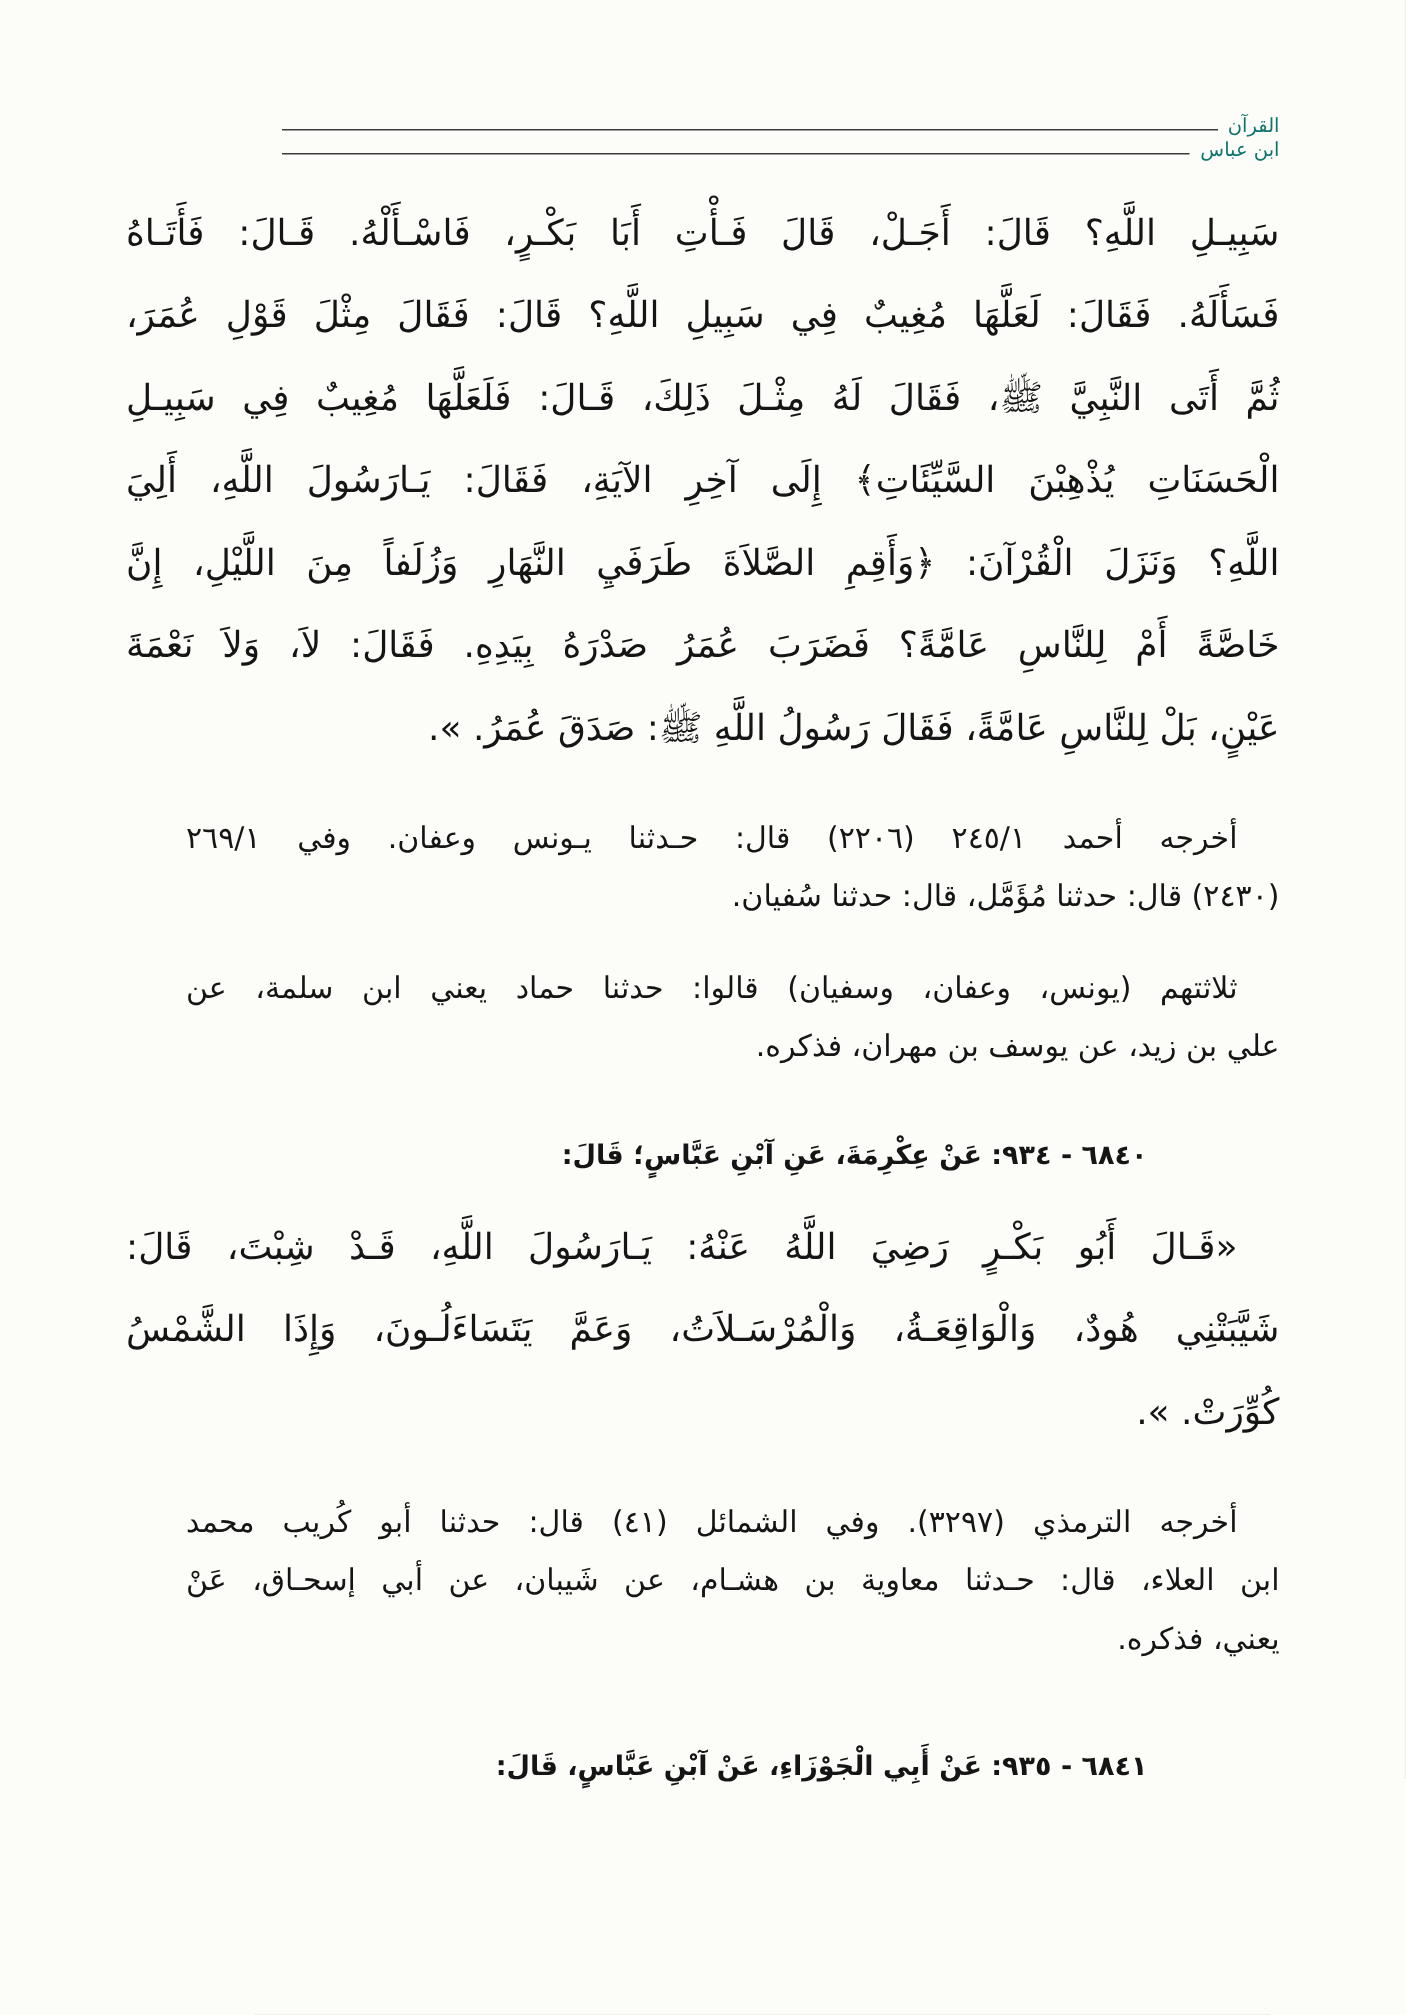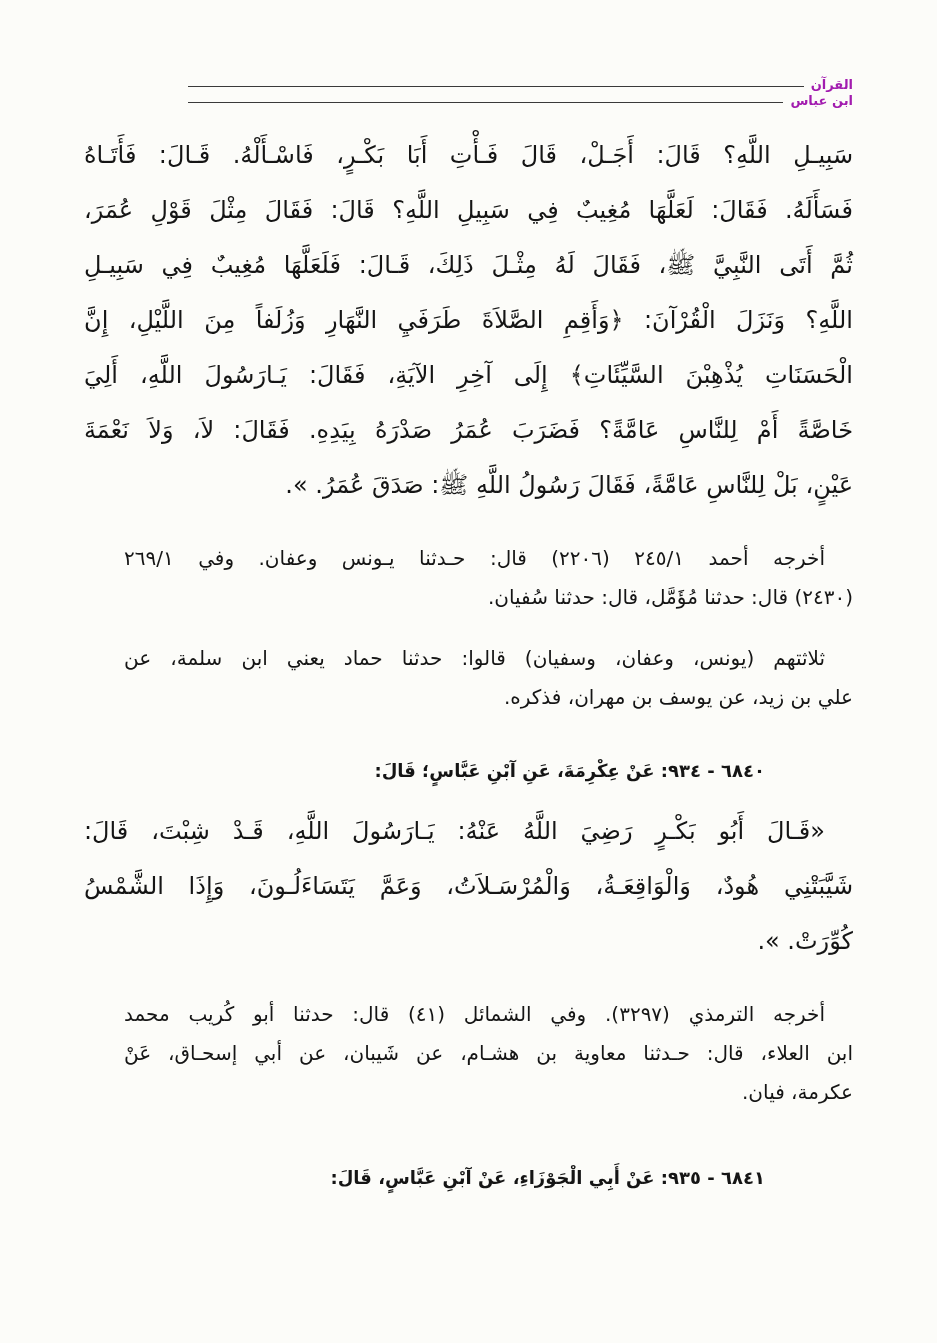--- a/index.html
+++ b/index.html
@@ -16,22 +16,22 @@
     box-sizing:border-box;
     padding:76px 84px 0 84px;
     direction:rtl;
     overflow:hidden;
   }
   
   .header{margin-bottom:20px;}
   .hrow{display:flex;align-items:center;height:16px;}
   .hlabel{
     font-size:13px;
-    font-weight:bold;
-    color:#a21caf;
+    font-weight:normal;
+    color:#0f766e;
     white-space:nowrap;
   }
   .hrule{
     flex:1;
     border-top:1.4px solid #3a3a3a;
     margin-left:104px;
     margin-right:7px;
     transform:translateY(2px);
   }
   
@@ -90,22 +90,22 @@
     <div class="hrow">
       <span class="hlabel">ابن عباس</span>
       <span class="hrule"></span>
     </div>
   </div>
 
   <div class="main">
     <div class="bline just">سَبِيـلِ اللَّهِ؟ قَالَ: أَجَـلْ، قَالَ فَـأْتِ أَبَا بَكْـرٍ، فَاسْـأَلْهُ. قَـالَ: فَأَتَـاهُ</div>
     <div class="bline just">فَسَأَلَهُ. فَقَالَ: لَعَلَّهَا مُغِيبٌ فِي سَبِيلِ اللَّهِ؟ قَالَ: فَقَالَ مِثْلَ قَوْلِ عُمَرَ،</div>
     <div class="bline just">ثُمَّ أَتَى النَّبِيَّ ﷺ، فَقَالَ لَهُ مِثْـلَ ذَلِكَ، قَـالَ: فَلَعَلَّهَا مُغِيبٌ فِي سَبِيـلِ</div>
+    <div class="bline just">الْحَسَنَاتِ يُذْهِبْنَ السَّيِّئَاتِ﴾ إِلَى آخِرِ الآيَةِ، فَقَالَ: يَـارَسُولَ اللَّهِ، أَلِيَ</div>
     <div class="bline just">اللَّهِ؟ وَنَزَلَ الْقُرْآنَ: ﴿وَأَقِمِ الصَّلاَةَ طَرَفَيِ النَّهَارِ وَزُلَفاً مِنَ اللَّيْلِ، إِنَّ</div>
-    <div class="bline just">الْحَسَنَاتِ يُذْهِبْنَ السَّيِّئَاتِ﴾ إِلَى آخِرِ الآيَةِ، فَقَالَ: يَـارَسُولَ اللَّهِ، أَلِيَ</div>
     <div class="bline just">خَاصَّةً أَمْ لِلنَّاسِ عَامَّةً؟ فَضَرَبَ عُمَرُ صَدْرَهُ بِيَدِهِ. فَقَالَ: لاَ، وَلاَ نَعْمَةَ</div>
     <div class="bline">عَيْنٍ، بَلْ لِلنَّاسِ عَامَّةً، فَقَالَ رَسُولُ اللَّهِ ﷺ: صَدَقَ عُمَرُ. ».</div>
   </div>
 
   <div class="takh1">
     <div class="sline just indent1">أخرجه أحمد ٢٤٥/١ (٢٢٠٦) قال: حـدثنا يـونس وعفان. وفي ٢٦٩/١</div>
     <div class="sline">(٢٤٣٠) قال: حدثنا مُؤَمَّل، قال: حدثنا سُفيان.</div>
   </div>
 
   <div class="takh2">
@@ -117,19 +117,19 @@
 
   <div class="quote">
     <div class="bline just indent1">«قَـالَ أَبُو بَكْـرٍ رَضِيَ اللَّهُ عَنْهُ: يَـارَسُولَ اللَّهِ، قَـدْ شِبْتَ، قَالَ:</div>
     <div class="bline just">شَيَّبَتْنِي هُودٌ، وَالْوَاقِعَـةُ، وَالْمُرْسَـلاَتُ، وَعَمَّ يَتَسَاءَلُـونَ، وَإِذَا الشَّمْسُ</div>
     <div class="bline">كُوِّرَتْ. ».</div>
   </div>
 
   <div class="takh3">
     <div class="sline just indent1">أخرجه الترمذي (٣٢٩٧). وفي الشمائل (٤١) قال: حدثنا أبو كُريب محمد</div>
     <div class="sline just">ابن العلاء، قال: حـدثنا معاوية بن هشـام، عن شَيبان، عن أبي إسحـاق، عَنْ</div>
-    <div class="sline">عكرمة، فيان.</div>
+    <div class="sline">يعني، فذكره.</div>
   </div>
 
   <div class="bline hhead hhead2">٦٨٤١ - ٩٣٥: عَنْ أَبِي الْجَوْزَاءِ، عَنْ آبْنِ عَبَّاسٍ، قَالَ:</div>
 
 
 </div>
 
 </body></html>

